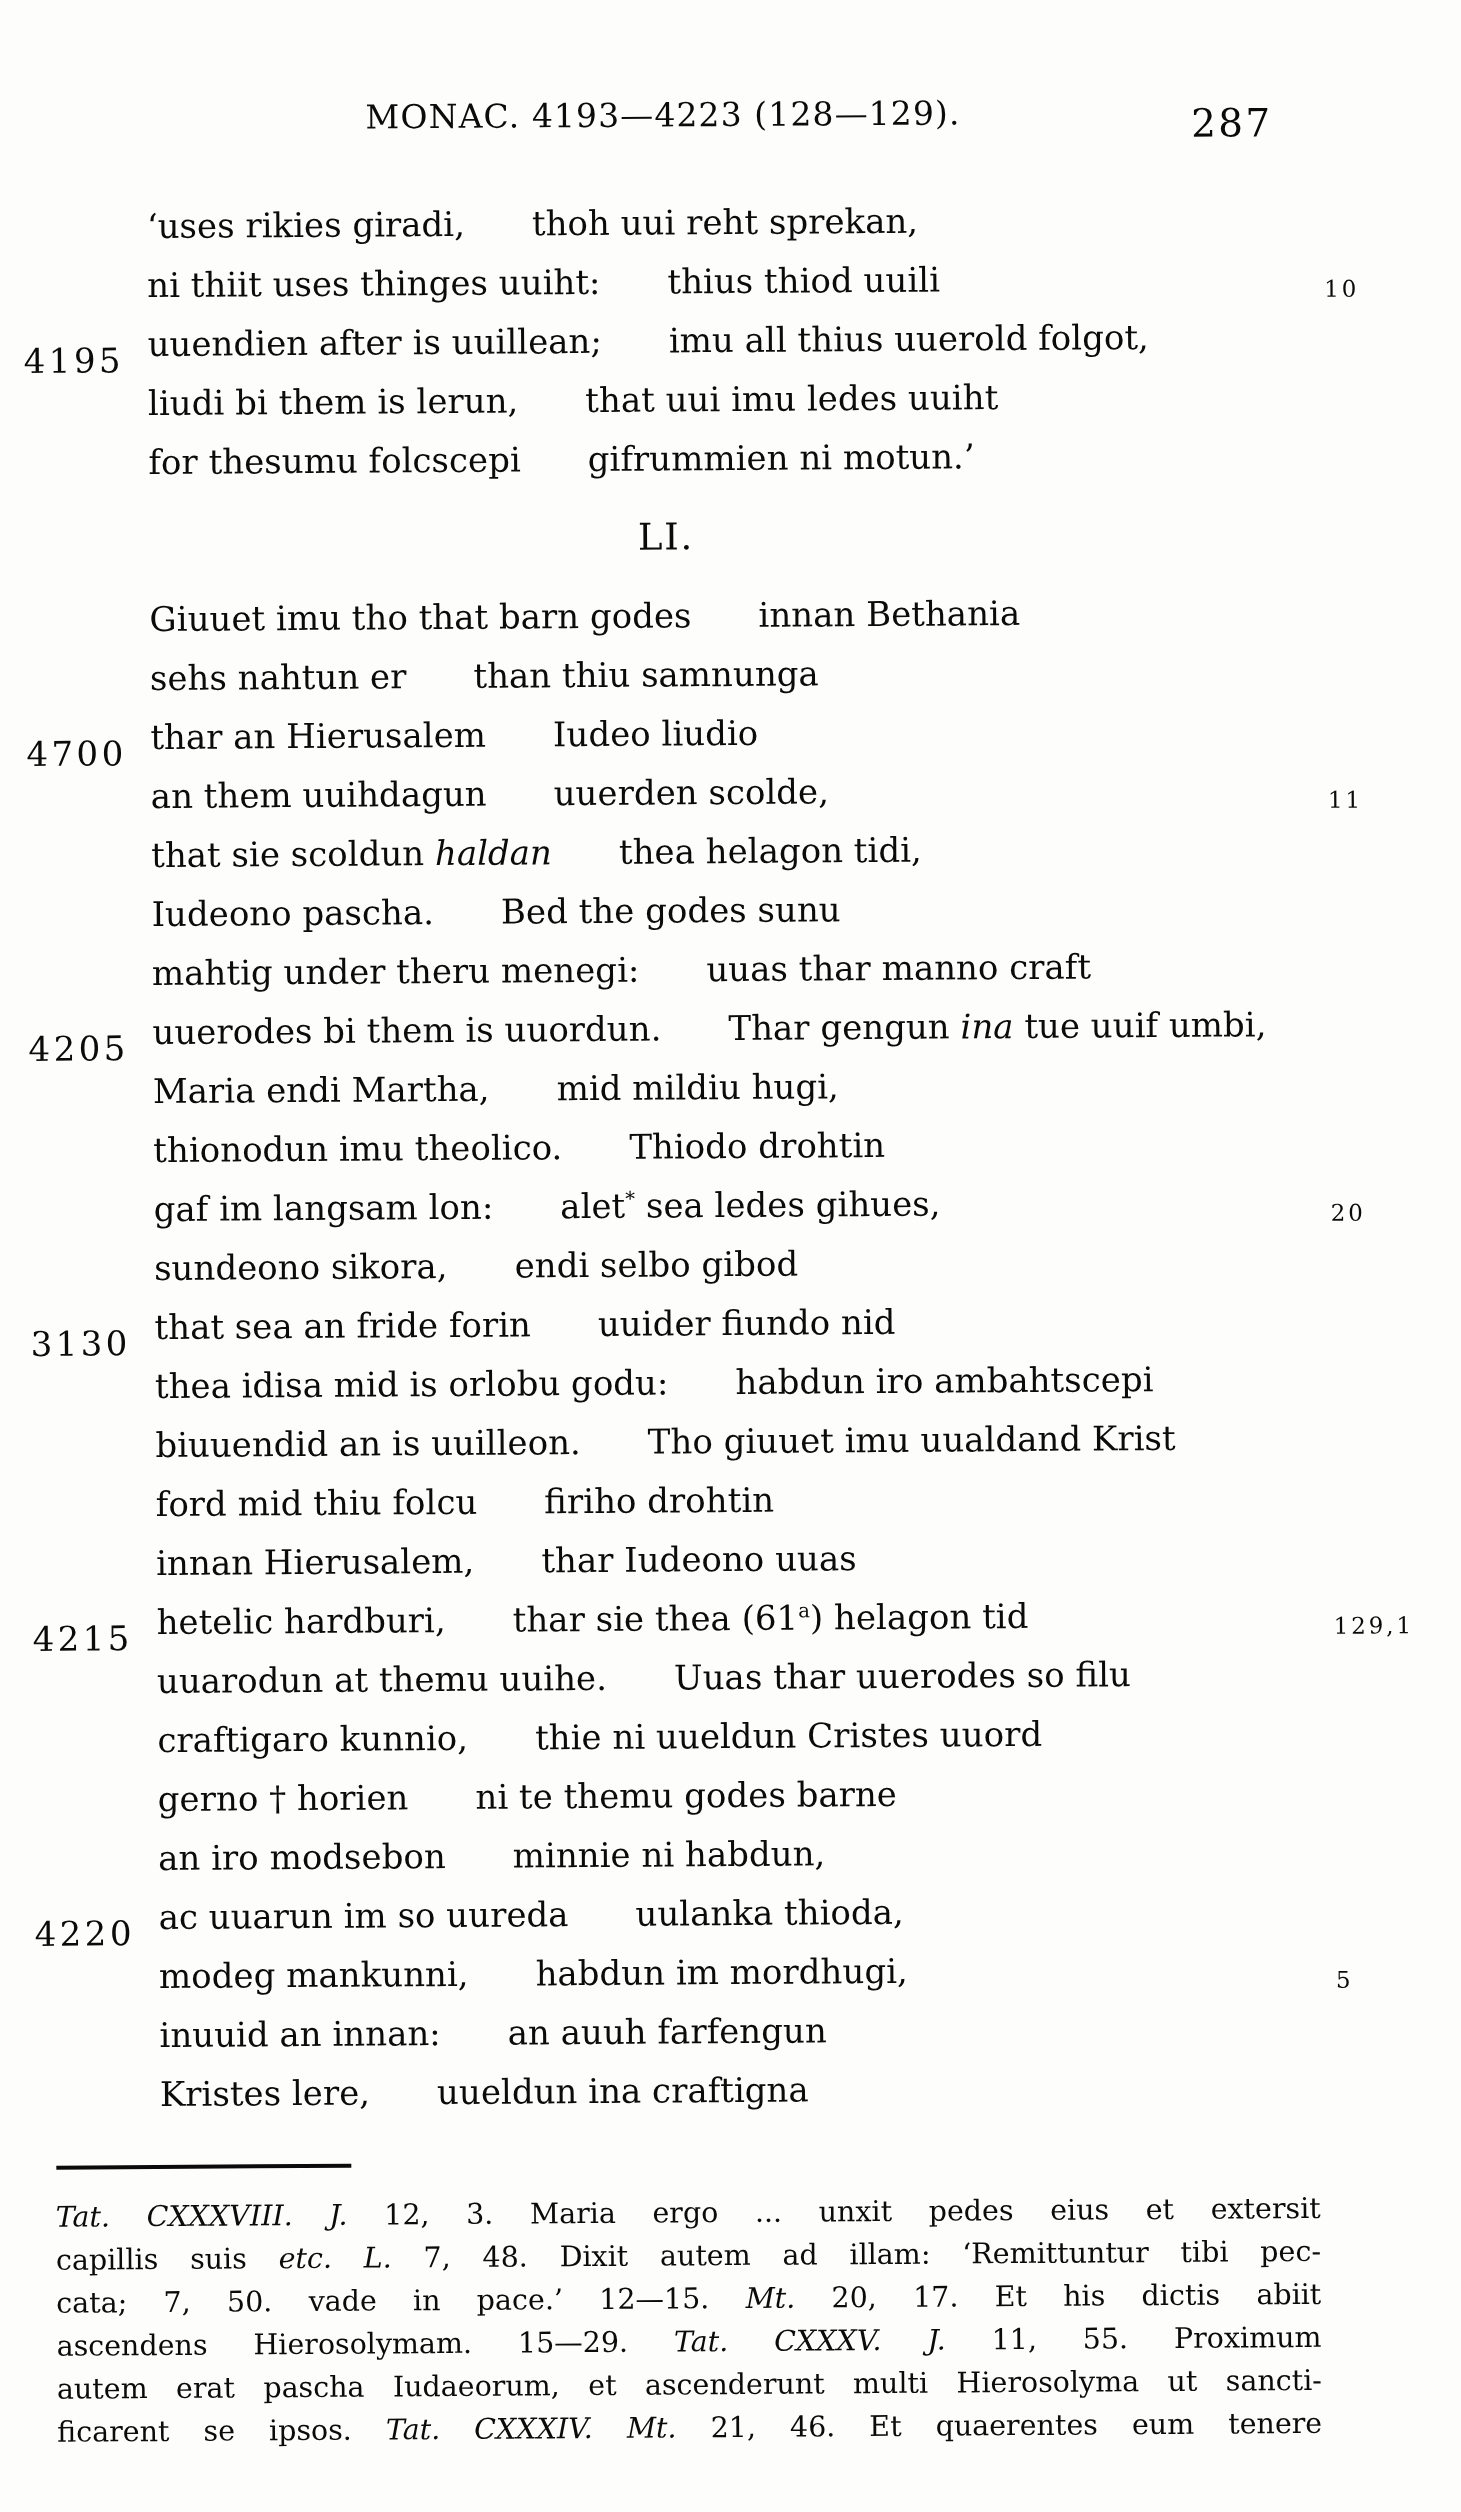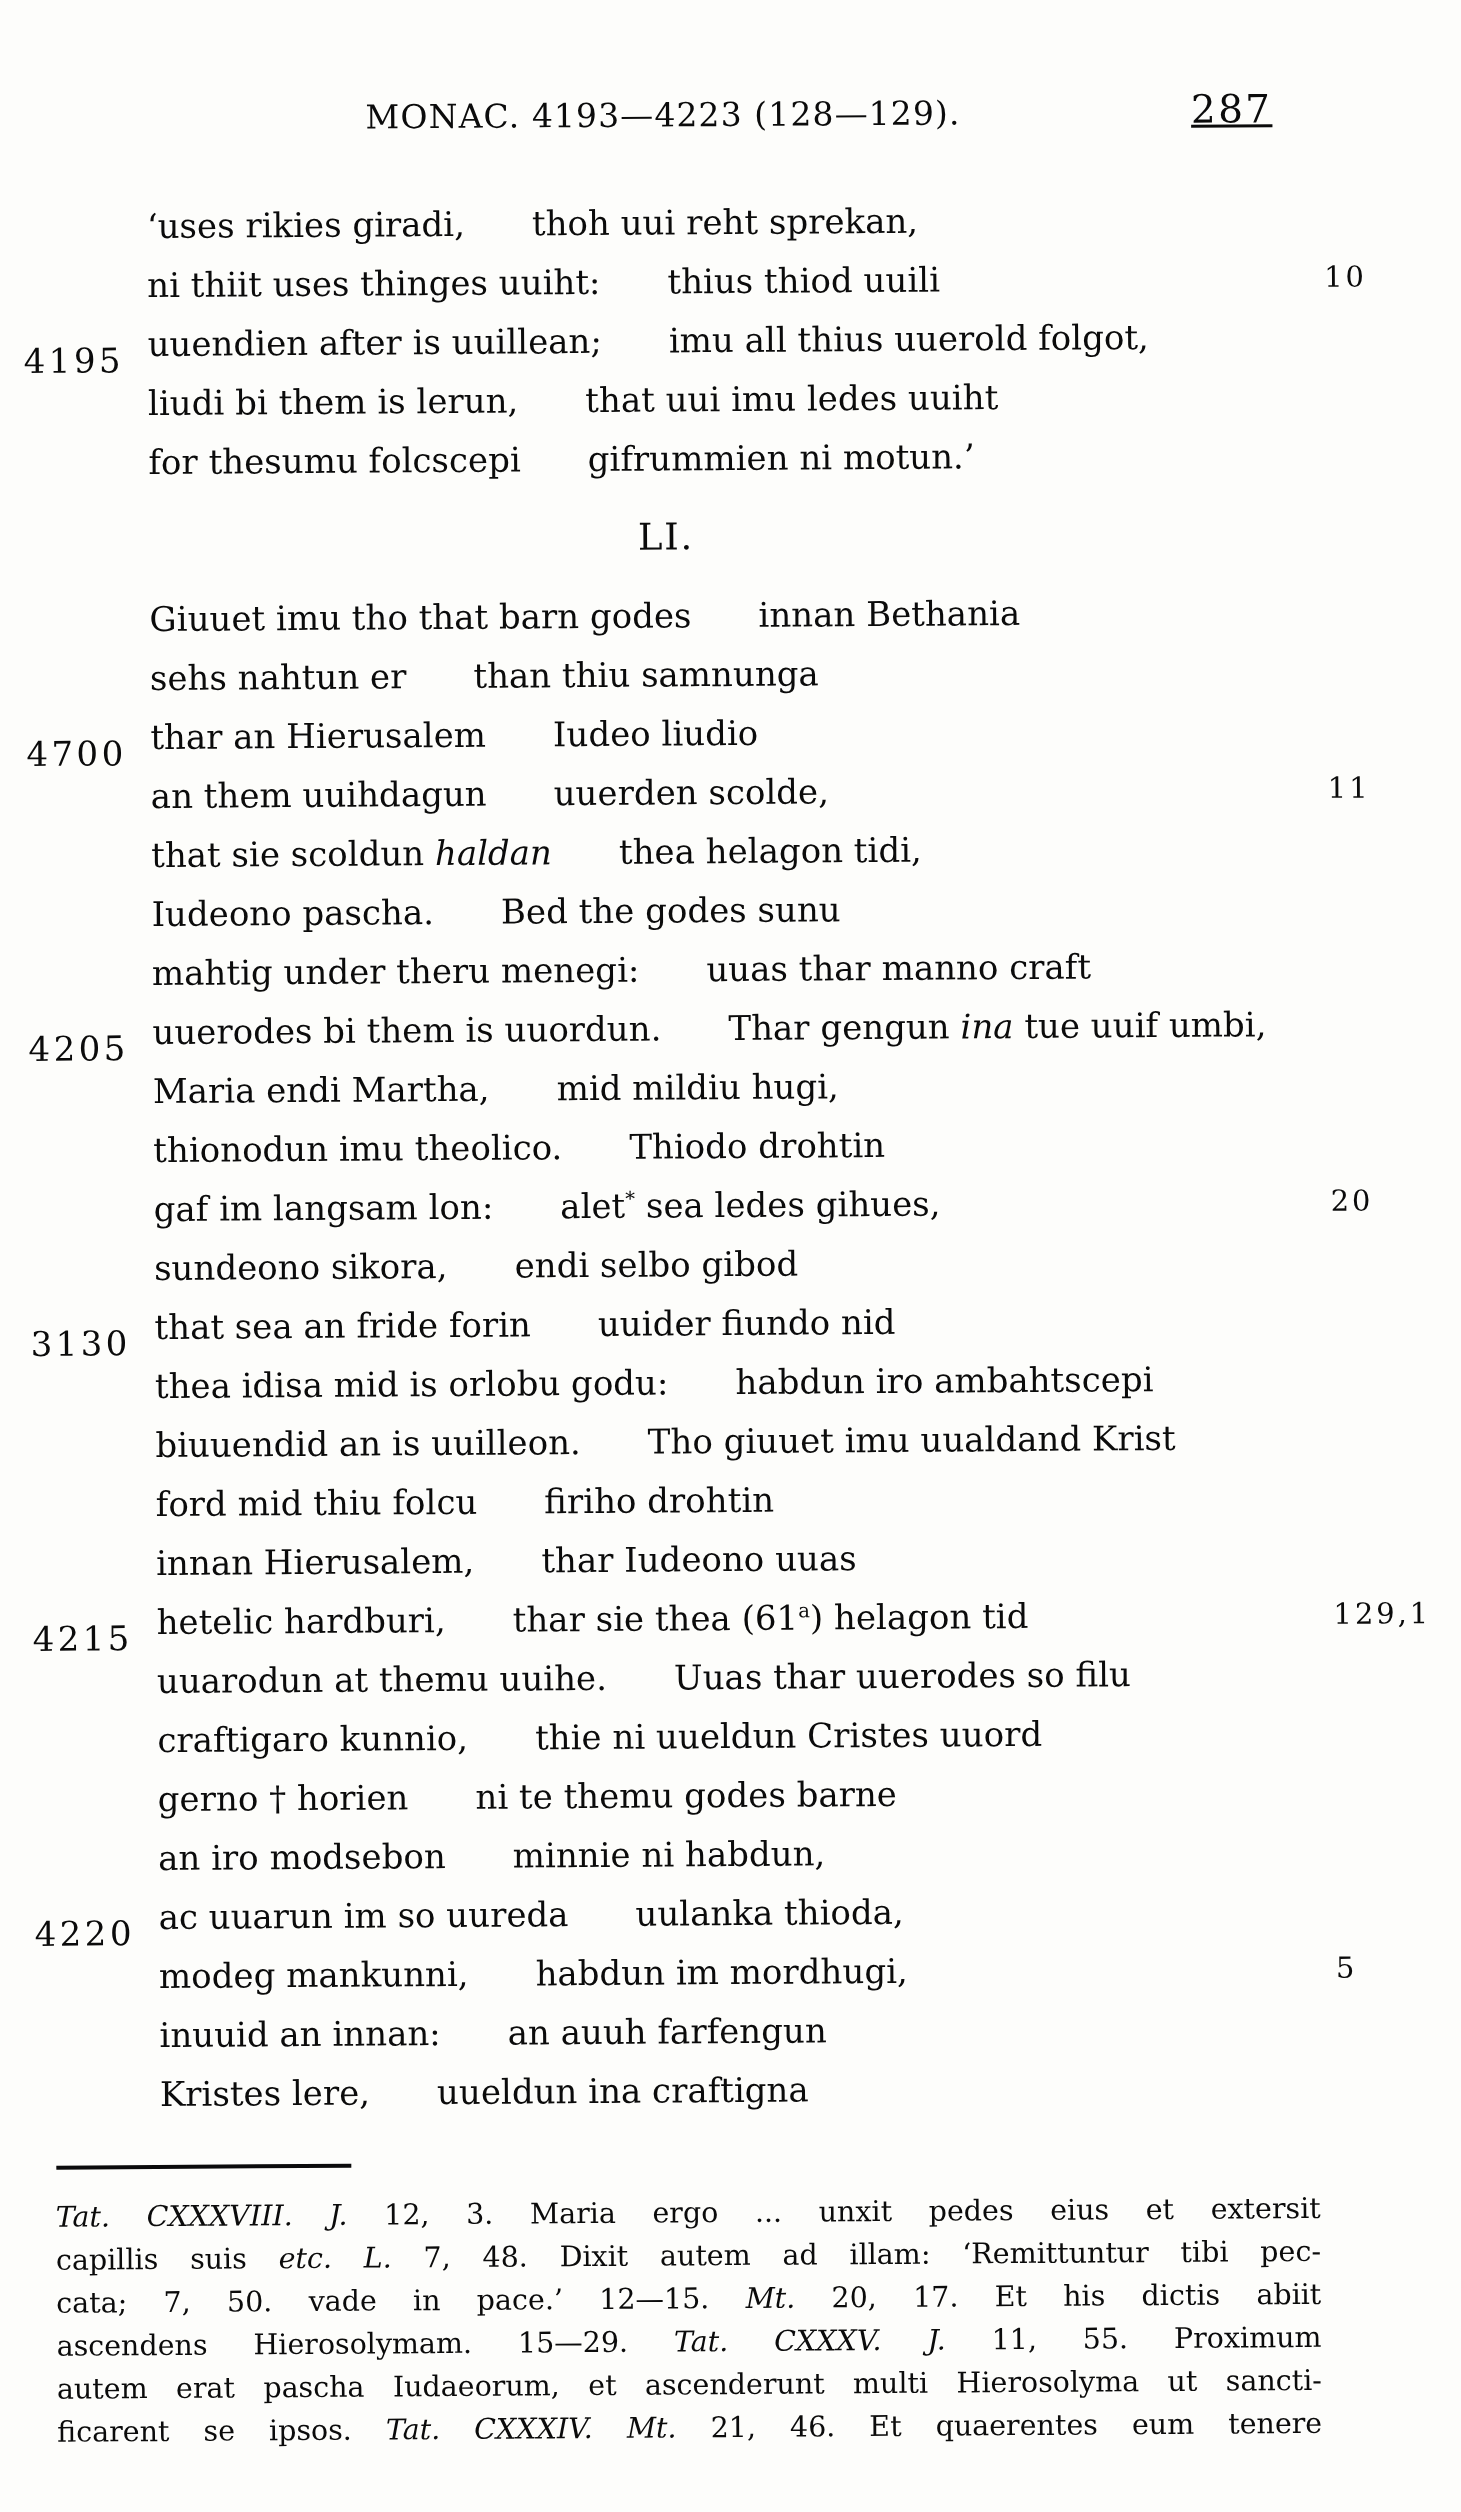--- a/index.html
+++ b/index.html
@@ -19,24 +19,23 @@
   .running-header {
     position: absolute;
     top: 95px; left: 0; width: 1342px;
     text-align: center;
     font-size: 33px;
     letter-spacing: 1.1px;
     white-space: nowrap;
   }
   .page-number {
     position: absolute;
-    top: 90px; left: 1199px;
+    top: 104px; left: 1199px;
     font-size: 39px;
     letter-spacing: 2.3px;
-    text-decoration: underline;
   }
   .content {
     position: absolute;
     top: 193px; left: 0; width: 1462px;
   }
   .vline {
     position: relative;
     height: 59px;
     line-height: 59px;
     padding-left: 154px;
@@ -45,22 +44,22 @@
   }
   .vnum {
     position: absolute;
     left: 30px; top: 16px;
     letter-spacing: 3.4px;
   }
   .half { display: inline; }
   .half.b { margin-left: 67px; }
   .mnum {
     position: absolute;
-    left: 1331px; top: 0;
-    font-size: 29px;
+    left: 1331px; top: 12px;
+    font-size: 23px;
     line-height: 59px;
     letter-spacing: 2.9px;
   }
   .fitte-heading {
     width: 1342px;
     height: 98px;
     line-height: 98px;
     text-align: center;
     font-size: 37px;
     letter-spacing: 1.7px;

